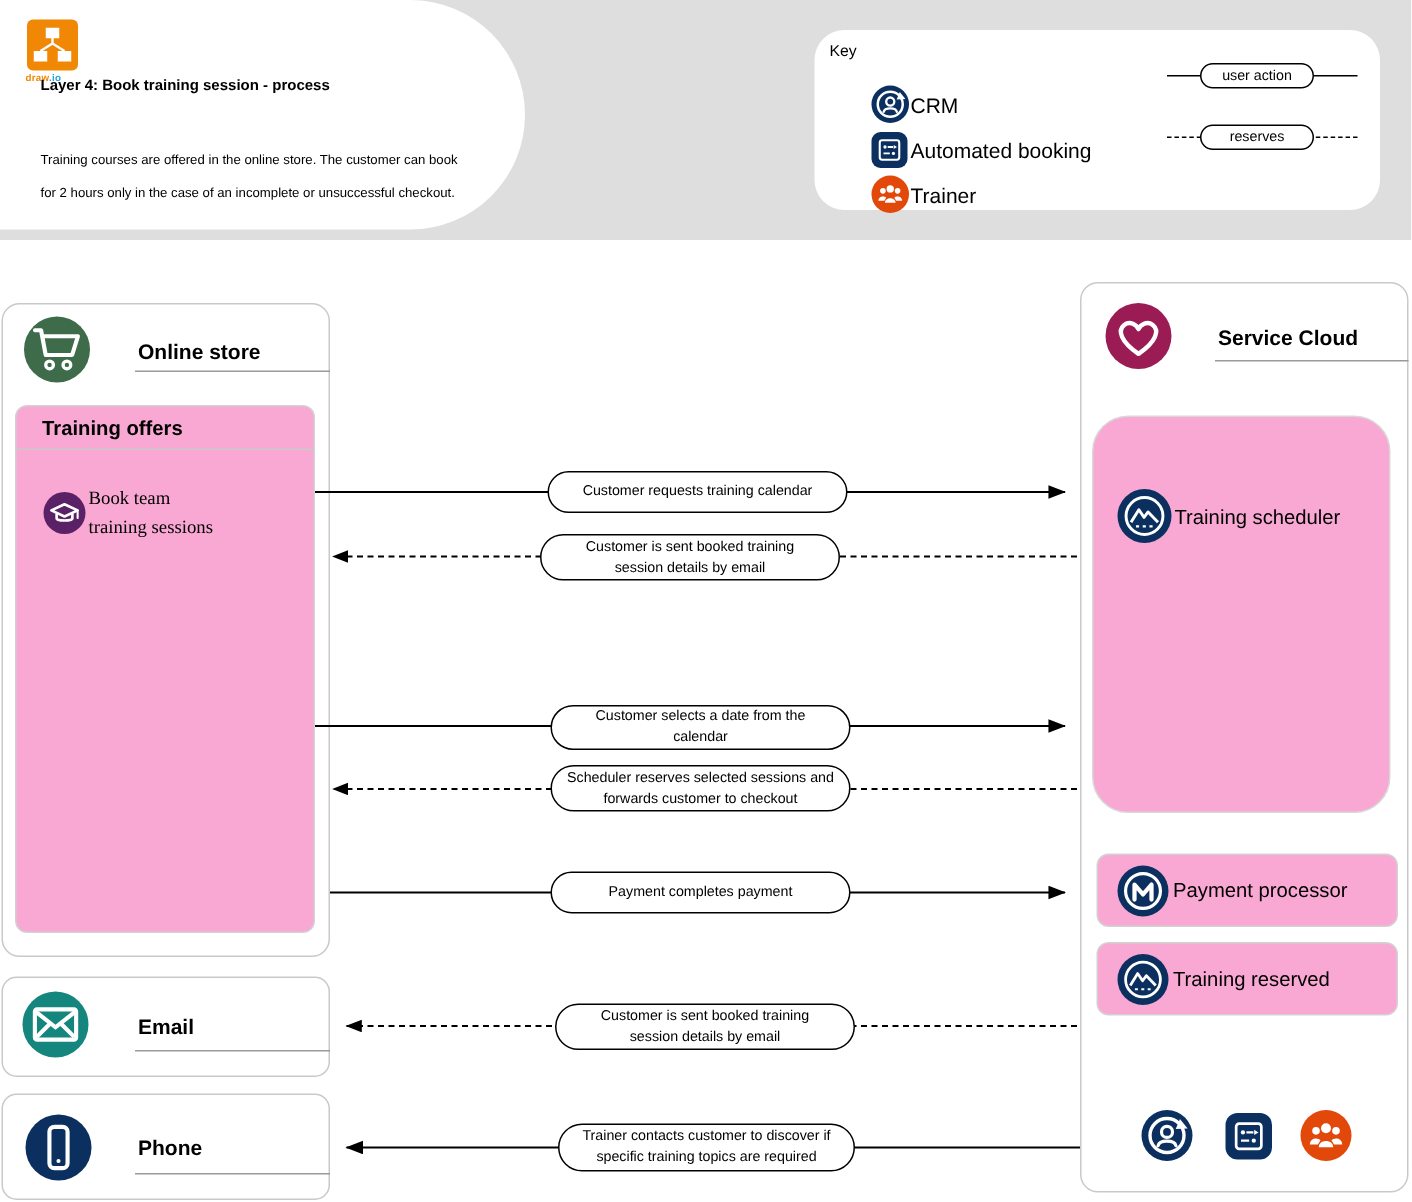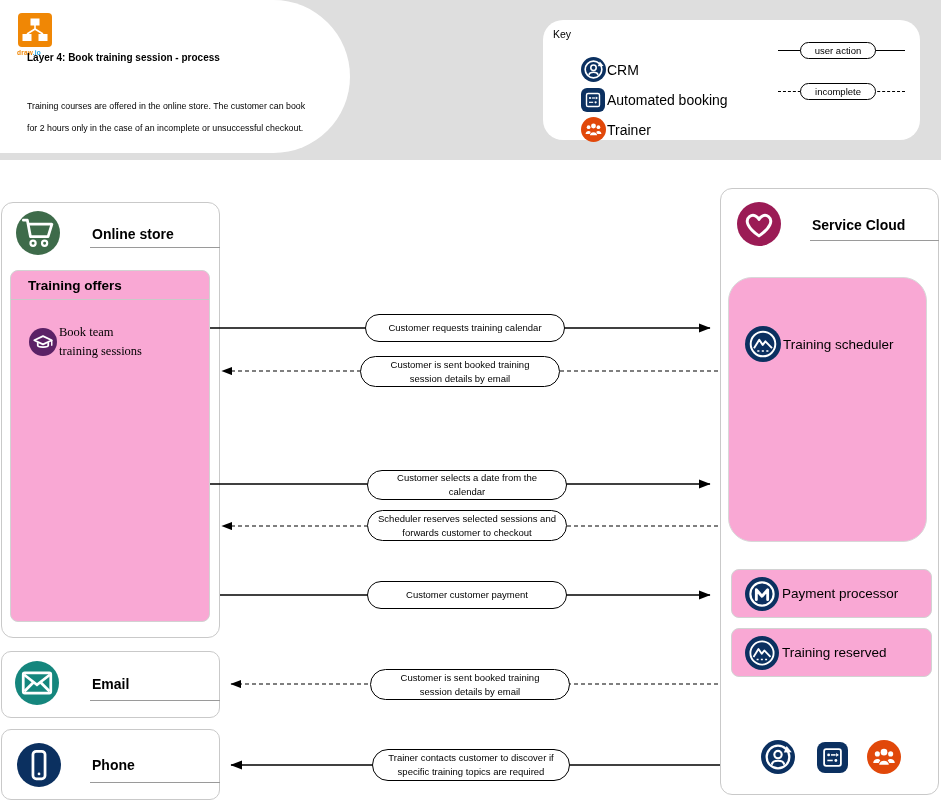--- a/index.html
+++ b/index.html
@@ -167,21 +167,21 @@
     <svg class="icon-svg" viewBox="0 0 24 24">
         <use href="#sym-trainer"></use>
       </svg>
   </div>
   <div class="key-item-label" style="top:102px;">Trainer</div>
 
   <div class="legend-line" style="top:30px;"></div>
   <div class="legend-pill" style="top:22px;">user action</div>
 
   <div class="legend-line dashed" style="top:71px;"></div>
-  <div class="legend-pill" style="top:63px;">incomplete</div>
+  <div class="legend-pill" style="top:63px;">reserves</div>
 </div>
 
 <div class="panel" style="left:1px;top:202px;width:219px;height:436px;"></div>
 <div class="circle green" style="left:16px;top:211px;width:44px;height:44px;">
   <svg class="icon-svg" viewBox="0 0 24 24">
       <use href="#sym-cart"></use>
     </svg>
 </div>
 <div class="panel-title" style="left:92px;top:226px;">Online store</div>
 <div class="title-underline" style="left:90px;top:247px;width:130px;"></div>
@@ -279,15 +279,15 @@
   <line x1="718" y1="526" x2="222" y2="526" stroke="#000" stroke-width="1.2" stroke-dasharray="4 3" marker-end="url(#arrow)"></line>
   <line x1="220" y1="595" x2="710" y2="595" stroke="#000" stroke-width="1.3" marker-end="url(#arrow)"></line>
   <line x1="718" y1="684" x2="231" y2="684" stroke="#000" stroke-width="1.2" stroke-dasharray="4 3" marker-end="url(#arrow)"></line>
   <line x1="720" y1="765" x2="231" y2="765" stroke="#000" stroke-width="1.3" marker-end="url(#arrow)"></line>
 </svg>
 
 <div class="flow-pill" style="left:365px;top:314px;height:28px;">Customer requests training calendar</div>
 <div class="flow-pill" style="left:360px;top:356px;height:31px;padding:3px 14px;">Customer is sent booked training session details by email</div>
 <div class="flow-pill" style="left:367px;top:470px;height:30px;">Customer selects a date from the calendar</div>
 <div class="flow-pill" style="left:367px;top:510px;height:31px;padding:3px 8px;">Scheduler reserves selected sessions and forwards customer to checkout</div>
-<div class="flow-pill" style="left:367px;top:581px;height:28px;">Customer customer payment</div>
+<div class="flow-pill" style="left:367px;top:581px;height:28px;">Payment completes payment</div>
 <div class="flow-pill" style="left:370px;top:669px;height:31px;padding:3px 14px;">Customer is sent booked training session details by email</div>
 <div class="flow-pill" style="left:372px;top:749px;width:198px;height:32px;padding:14px 7px;">Trainer contacts customer to discover if specific training topics are required</div>
 
 </body></html>

